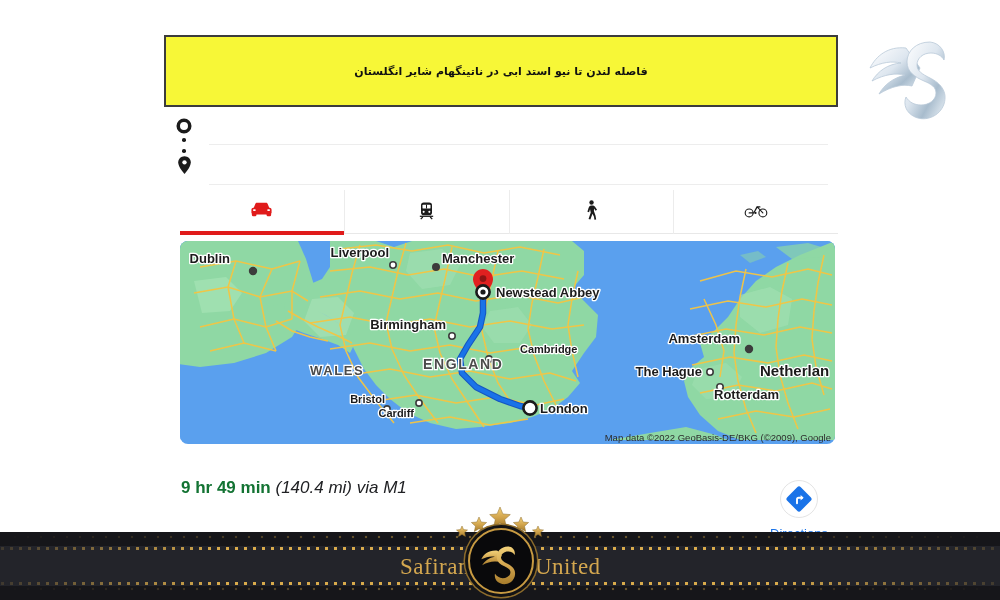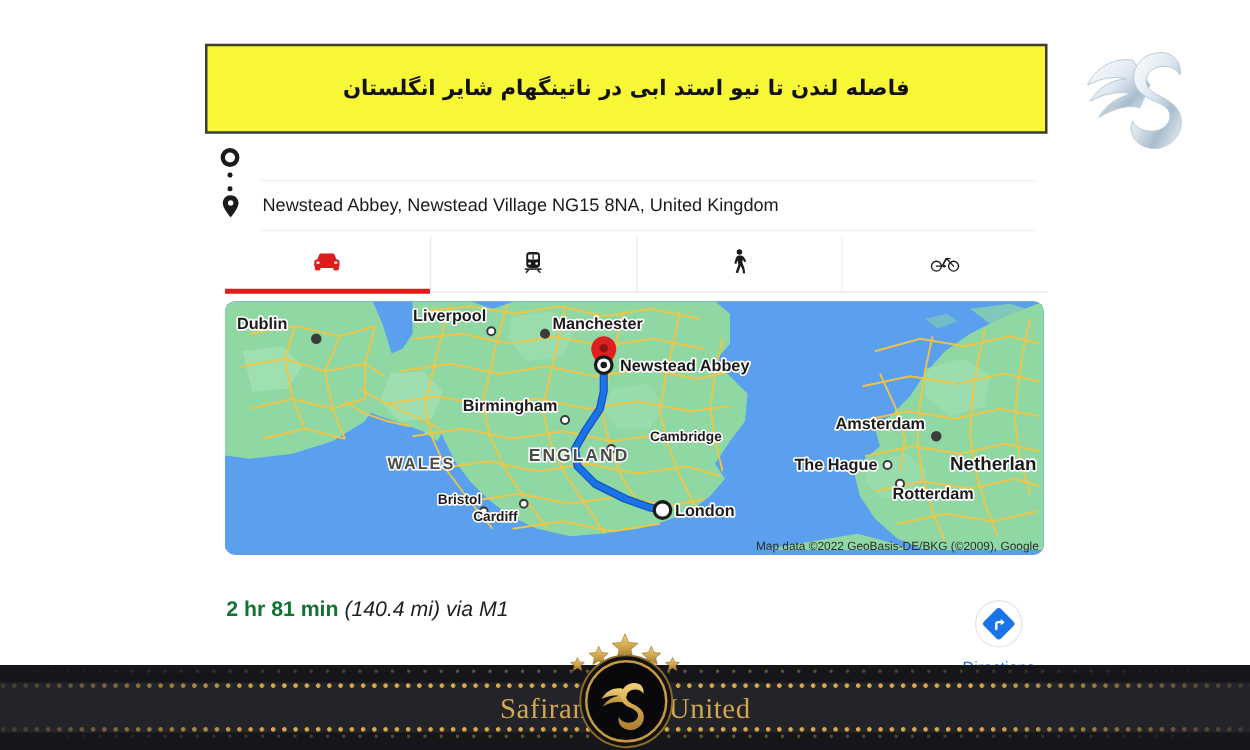--- a/index.html
+++ b/index.html
@@ -19,21 +19,21 @@
   
   .title-banner {
     position: absolute; left: 164px; top: 35px; width: 674px; height: 72px;
     background: #f7f737;
     border: 2px solid #3c3c3c;
     display: flex; align-items: center; justify-content: center;
   }
   .title-banner-text {
     direction: rtl;
     font-family: "DejaVu Sans", sans-serif;
-    font-size: 17px; font-weight: bold; color: #111;
+    font-size: 11px; font-weight: bold; color: #111;
     letter-spacing: 0px;
   }
 
   
   .addr-block { position: absolute; left: 164px; top: 107px; width: 674px; }
   .addr-row { position: relative; height: 38px; }
   .addr-row.first { padding-top: 6px; }
   .addr-icon {
     position: absolute; left: 9px; top: 50%; transform: translateY(-50%);
     width: 22px; height: 26px; display: flex; align-items: center; justify-content: center;
@@ -195,21 +195,20 @@
         <i></i>
     </div>
 
     <div class="addr-row" style="height:40px">
       <span class="addr-icon">
         <svg viewBox="0 0 20 26" width="15" height="20" aria-hidden="true">
           <path d="M10 1.2 C5.3 1.2 1.6 4.9 1.6 9.5 C1.6 15.6 10 24.8 10 24.8 C10 24.8 18.4 15.6 18.4 9.5 C18.4 4.9 14.7 1.2 10 1.2 Z" fill="#1b1b1b"></path>
           <circle cx="10" cy="9.4" r="2.9" fill="#ffffff"></circle>
         </svg>
       </span>
-      <span class="addr-text">Newstead Abbey, Newstead Village NG15 8NA, United Kingdom</span>
       <span class="addr-rule"></span>
     </div>
   </div>
 
   <div class="tabs">
 
     <div class="tab active">
       <span>
         <svg viewBox="0 0 26 20" width="23" height="18" aria-hidden="true">
           <path d="M4 8 L6 3.2 C6.3 2.3 7 1.9 7.9 1.9 L18.1 1.9 C19 1.9 19.7 2.3 20 3.2 L22 8 Z" fill="#e01b1b"></path>
@@ -359,21 +358,21 @@
       </g>
       <g font-family="Liberation Sans, sans-serif" font-weight="bold" fill="#4b4b4b" stroke="#ffffff" stroke-width="2.4" paint-order="stroke" letter-spacing="1.6">
         <text x="130" y="134" font-size="13">WALES</text>
         <text x="243" y="128" font-size="14">ENGLAND</text>
       </g>
     </svg>
     <div class="map-attrib">Map data ©2022 GeoBasis-DE/BKG (©2009), Google</div>
   </div>
 
   <div class="summary">
-    <span class="dur">2 hr 81 min</span>
+    <span class="dur">9 hr 49 min</span>
     <span class="dist">(140.4 mi) via M1</span>
   </div>
 
   <div class="directions">
     <div class="directions-icon">
       <svg viewBox="0 0 26 26" width="26" height="26" aria-hidden="true">
         <rect x="3.4" y="3.4" width="19.2" height="19.2" rx="2.6" fill="#1a73e8" transform="rotate(45 13 13)"></rect>
         <path d="M11 17.2 L11 13.4 C11 12.4 11.7 11.7 12.7 11.7 L16.2 11.7" fill="none" stroke="#ffffff" stroke-width="1.9" stroke-linecap="round"></path>
         <path d="M14.6 9 L17.6 11.7 L14.6 14.4 Z" fill="#ffffff"></path>
       </svg>

